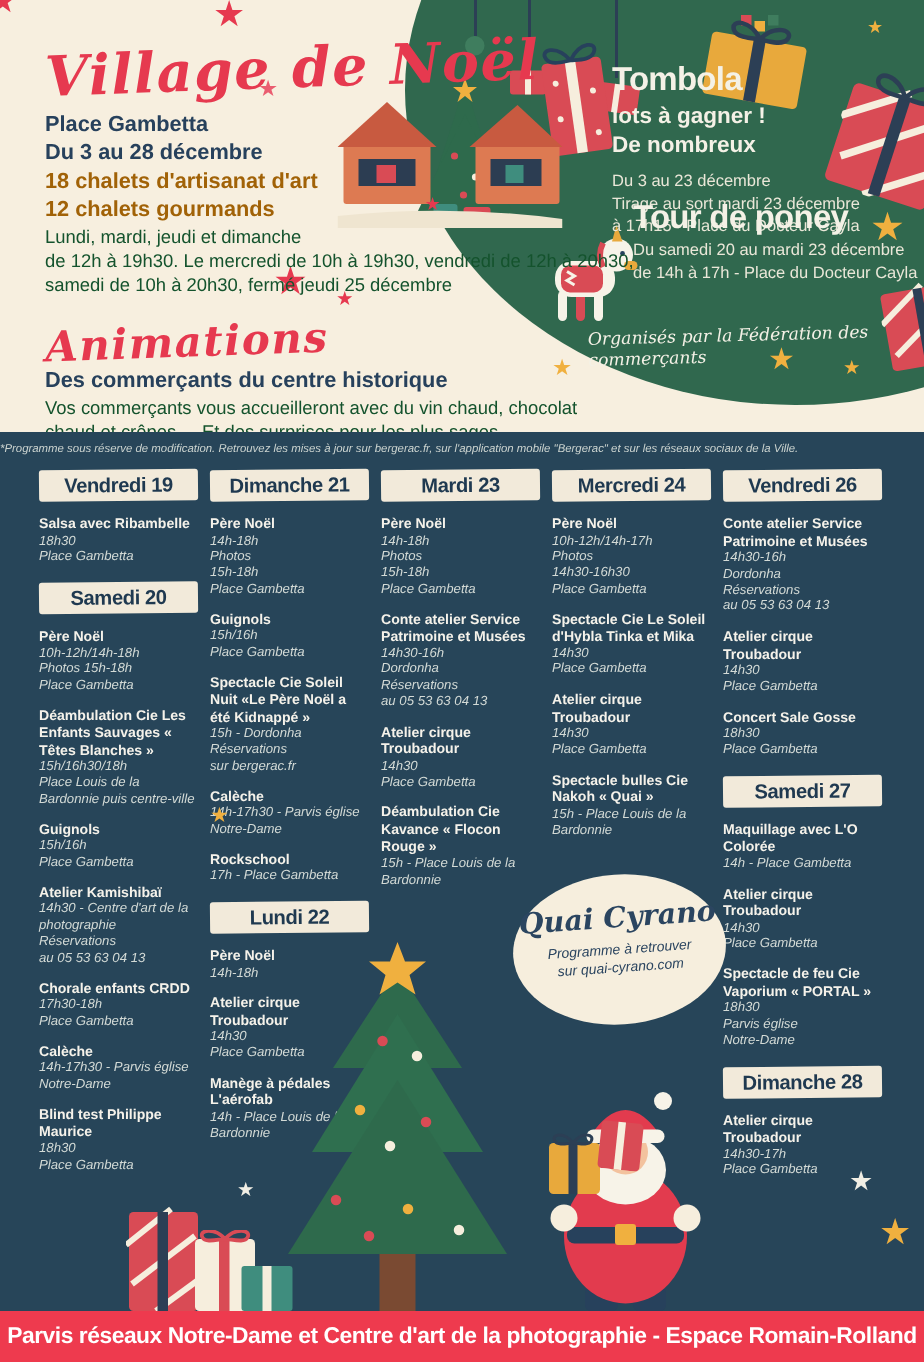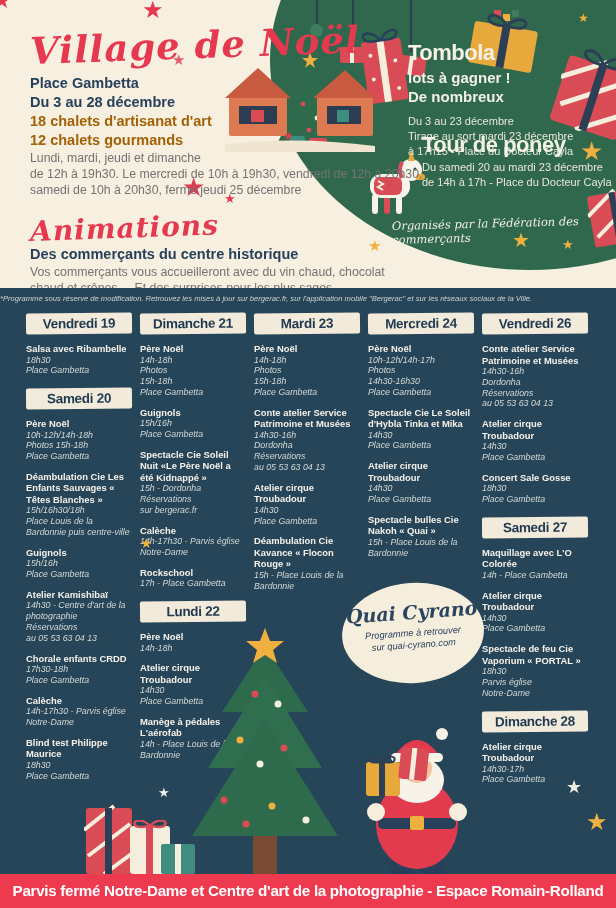--- a/index.html
+++ b/index.html
@@ -8,21 +8,21 @@
   .poster { position:relative; width:616px; height:908px; background:#f7efdf; overflow:hidden; }
 
   
   .green-blob { position:absolute; left:270px; top:-150px; width:520px; height:420px;
                 border-radius:50%; background:#30684e; }
   .leftcol { position:absolute; left:30px; top:22px; width:400px; color:#27415c; }
   .script-title { font-family:"DejaVu Serif",serif; font-style:italic; font-weight:bold;
                   font-size:37px; color:#e6394f; transform:rotate(-2deg); margin-bottom:8px; letter-spacing:1px; }
   .bold-navy { font-weight:bold; font-size:14.5px; line-height:19px; color:#27415c; }
   .bold-red  { font-weight:bold; font-size:14.5px; line-height:19px; color:#a16207; }
-  .body-navy { font-size:12.3px; line-height:16px; color:#737373; }
+  .body-navy { font-size:12.3px; line-height:16px; color:#14532d; }
   .hours { width:398px; }
   .script-sub { font-family:"DejaVu Serif",serif; font-style:italic; font-weight:bold;
                 font-size:28px; color:#e6394f; transform:rotate(-2deg); margin:10px 0 4px 0; letter-spacing:1px; }
   .anim-text { width:375px; }
 
   .tombola { position:absolute; left:408px; top:40px; width:205px; color:#f4f1e6; }
   .g-title { font-weight:bold; font-size:22px; letter-spacing:-0.5px; margin-bottom:2px; }
   .g-sub   { font-weight:bold; font-size:15px; line-height:19px; }
   .g-detail{ font-size:11px; line-height:15px; color:#eae7d8; }
   .g-gap   { height:8px; }
@@ -451,14 +451,14 @@
   <svg class="deco" style="left:364px; top:754px;" width="38" height="42" viewBox="0 0 38 42">
     <rect x="2" y="8" width="34" height="34" rx="3" fill="#e8a93c"></rect>
     <rect x="15" y="8" width="6" height="34" fill="#2c3f55"></rect>
     <path d="M18 8 C12 0 3 2 6 7 C8 10 15 8 18 8 C21 8 28 10 30 7 C33 2 24 0 18 8" fill="none" stroke="#2c3f55" stroke-width="2"></path>
   </svg>
   <svg class="deco" style="left:398px; top:742px; transform:rotate(6deg);" width="32" height="38" viewBox="0 0 32 38">
     <rect x="2" y="6" width="28" height="32" rx="3" fill="#d94b55"></rect>
     <rect x="13" y="6" width="5" height="32" fill="#f6eedd"></rect>
   </svg>
 
-  <div class="footer">Parvis fermé Notre-Dame et Centre d'art de la photographie - Espace Romain-Rolland</div>
+  <div class="footer">Parvis réseaux Notre-Dame et Centre d'art de la photographie - Espace Romain-Rolland</div>
 </div>
 
 </body></html>

